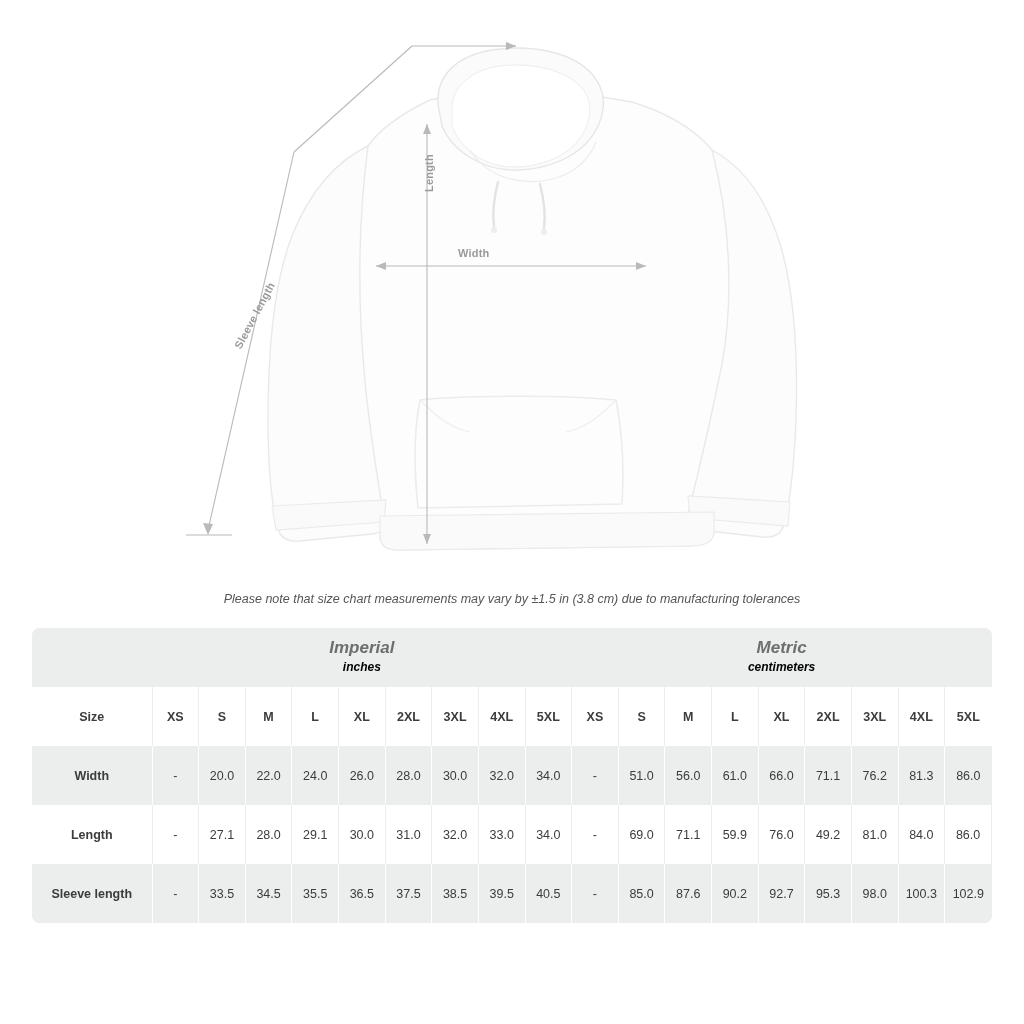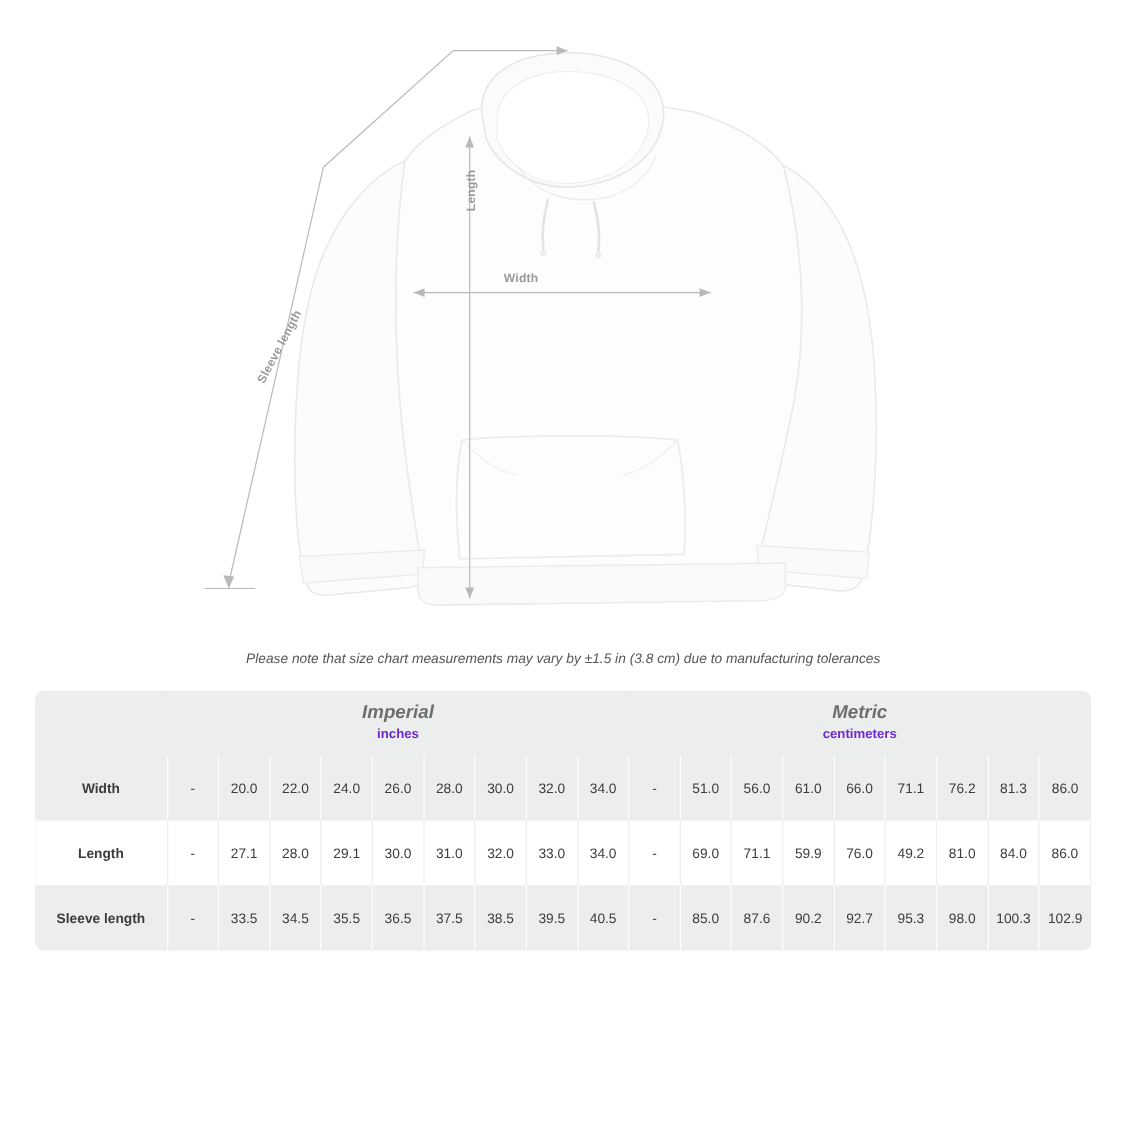--- a/index.html
+++ b/index.html
@@ -89,21 +89,22 @@
   .sys-name {
     font-size: 17px;
     font-style: italic;
     font-weight: bold;
     color: #6e6e6e;
     display: block;
     line-height: 1.15;
   }
   .sys-unit {
     font-size: 12px;
-    color: #6d28d9;
+    font-style: italic;
+    color: #000000;
     display: block;
     line-height: 1.6;
   }
 
   
   .head-row th {
     background: #ffffff;
     font-weight: bold;
     font-size: 12.5px;
     color: #3c3c3c;
@@ -238,20 +239,41 @@
           <th class="col-first"></th>
           <th colspan="9">
             <span class="sys-name">Imperial</span>
             <span class="sys-unit">inches</span>
           </th>
           <th colspan="9">
             <span class="sys-name">Metric</span>
             <span class="sys-unit">centimeters</span>
           </th>
         </tr>
+        <tr class="head-row">
+          <th class="col-first">Size</th>
+          <th>XS</th>
+          <th>S</th>
+          <th>M</th>
+          <th>L</th>
+          <th>XL</th>
+          <th>2XL</th>
+          <th>3XL</th>
+          <th>4XL</th>
+          <th>5XL</th>
+          <th>XS</th>
+          <th>S</th>
+          <th>M</th>
+          <th>L</th>
+          <th>XL</th>
+          <th>2XL</th>
+          <th>3XL</th>
+          <th>4XL</th>
+          <th>5XL</th>
+        </tr>
       </thead>
       <tbody>
         <tr>
           <td class="row-label col-first">Width</td>
           <td>-</td>
           <td>20.0</td>
           <td>22.0</td>
           <td>24.0</td>
           <td>26.0</td>
           <td>28.0</td>

